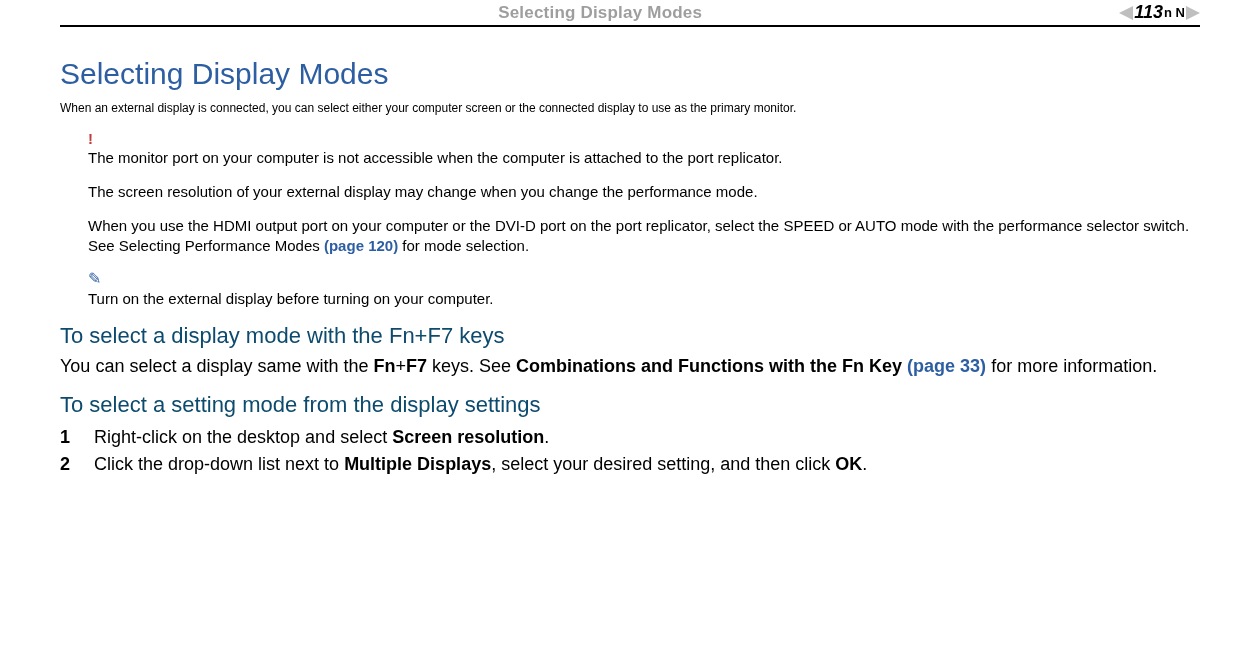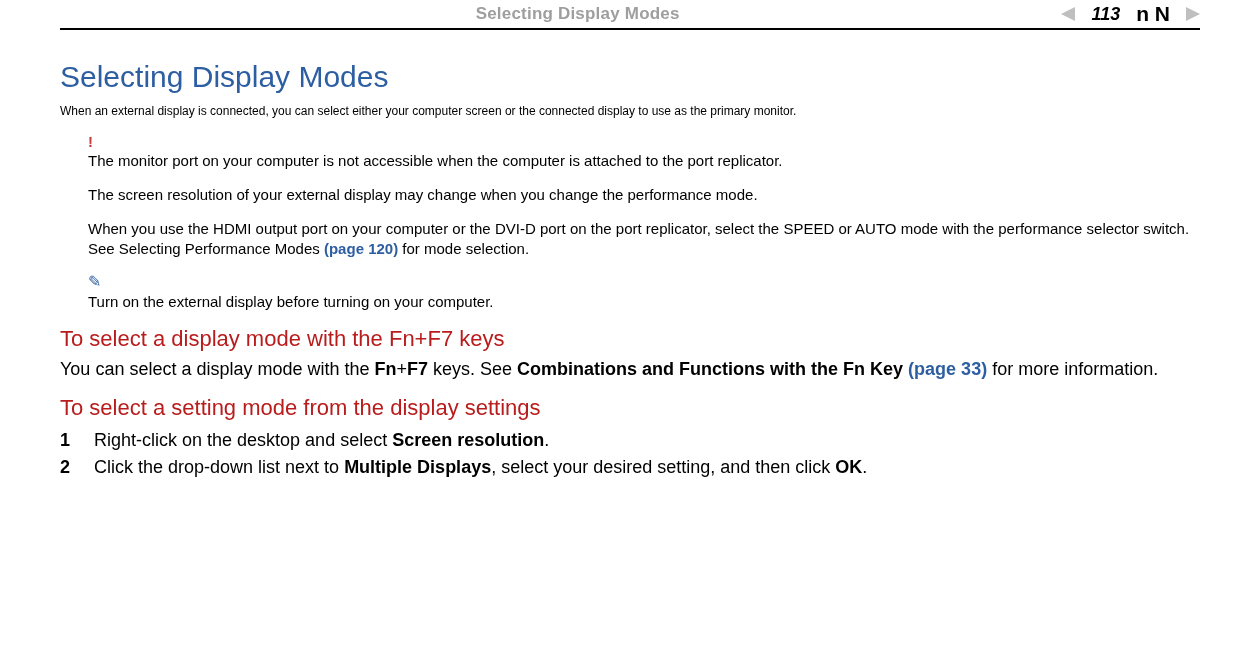--- a/index.html
+++ b/index.html
@@ -26,21 +26,21 @@
   }
   .header-title {
     color: #9e9e9e;
     font-weight: bold;
     font-size: 17px;
     letter-spacing: 0.2px;
   }
   .header-right {
     display: flex;
     align-items: center;
-    gap: 16px;
+    gap: 1px;
   }
   .page-num {
     font-weight: bold;
     font-style: italic;
     font-size: 18px;
   }
   .tri-left, .tri-right {
     width: 0;
     height: 0;
     border-style: solid;
@@ -48,21 +48,21 @@
   .tri-left {
     border-width: 7px 14px 7px 0;
     border-color: transparent #bfbfbf transparent transparent;
   }
   .tri-right {
     border-width: 7px 0 7px 14px;
     border-color: transparent transparent transparent #bfbfbf;
   }
   .nN {
     font-weight: bold;
-    font-size: 21px;
+    font-size: 13px;
   }
   h1.main-heading {
     font-family: Arial, Helvetica, sans-serif;
     font-weight: 400;
     font-size: 30px;
     color: #2d5ea2;
     margin: 30px 0 10px 0;
   }
   p.intro {
     font-size: 12px;
@@ -94,21 +94,21 @@
   }
   .note-text .b { font-weight: normal; }
   .link {
     color: #2d5ea2;
     font-weight: bold;
     cursor: pointer;
   }
   h2.sub-heading {
     font-weight: 400;
     font-size: 22px;
-    color: #b91c1c;
+    color: #0c4a6e;
     margin: 14px 0 6px 0;
   }
   p.body {
     font-size: 18px;
     line-height: 1.3;
     margin: 6px 0 10px 0;
   }
   .b { font-weight: bold; }
   ol.steps {
     list-style: none;
@@ -158,21 +158,21 @@
     </p>
   </div>
 
   <div class="note-block">
     <div class="pencil-icon">✎</div>
     <p class="note-text">Turn on the external display before turning on your computer.</p>
   </div>
 
   <h2 class="sub-heading">To select a display mode with the Fn+F7 keys</h2>
   <p class="body">
-    <span>You can select a display mode with the </span><span class="b">Fn</span><span>+</span><span class="b">F7</span><span> keys. See </span><span class="b">Combinations and Functions with the Fn Key</span><span class="link"> (page 33)</span><span> for more information.</span>
+    <span>You can select a display same with the </span><span class="b">Fn</span><span>+</span><span class="b">F7</span><span> keys. See </span><span class="b">Combinations and Functions with the Fn Key</span><span class="link"> (page 33)</span><span> for more information.</span>
   </p>
 
   <h2 class="sub-heading">To select a setting mode from the display settings</h2>
   <ol class="steps">
     <li>
       <span class="num">1</span>
       <span>Right-click on the desktop and select </span><span class="b">Screen resolution</span><span>.</span>
     </li>
     <li>
       <span class="num">2</span>

